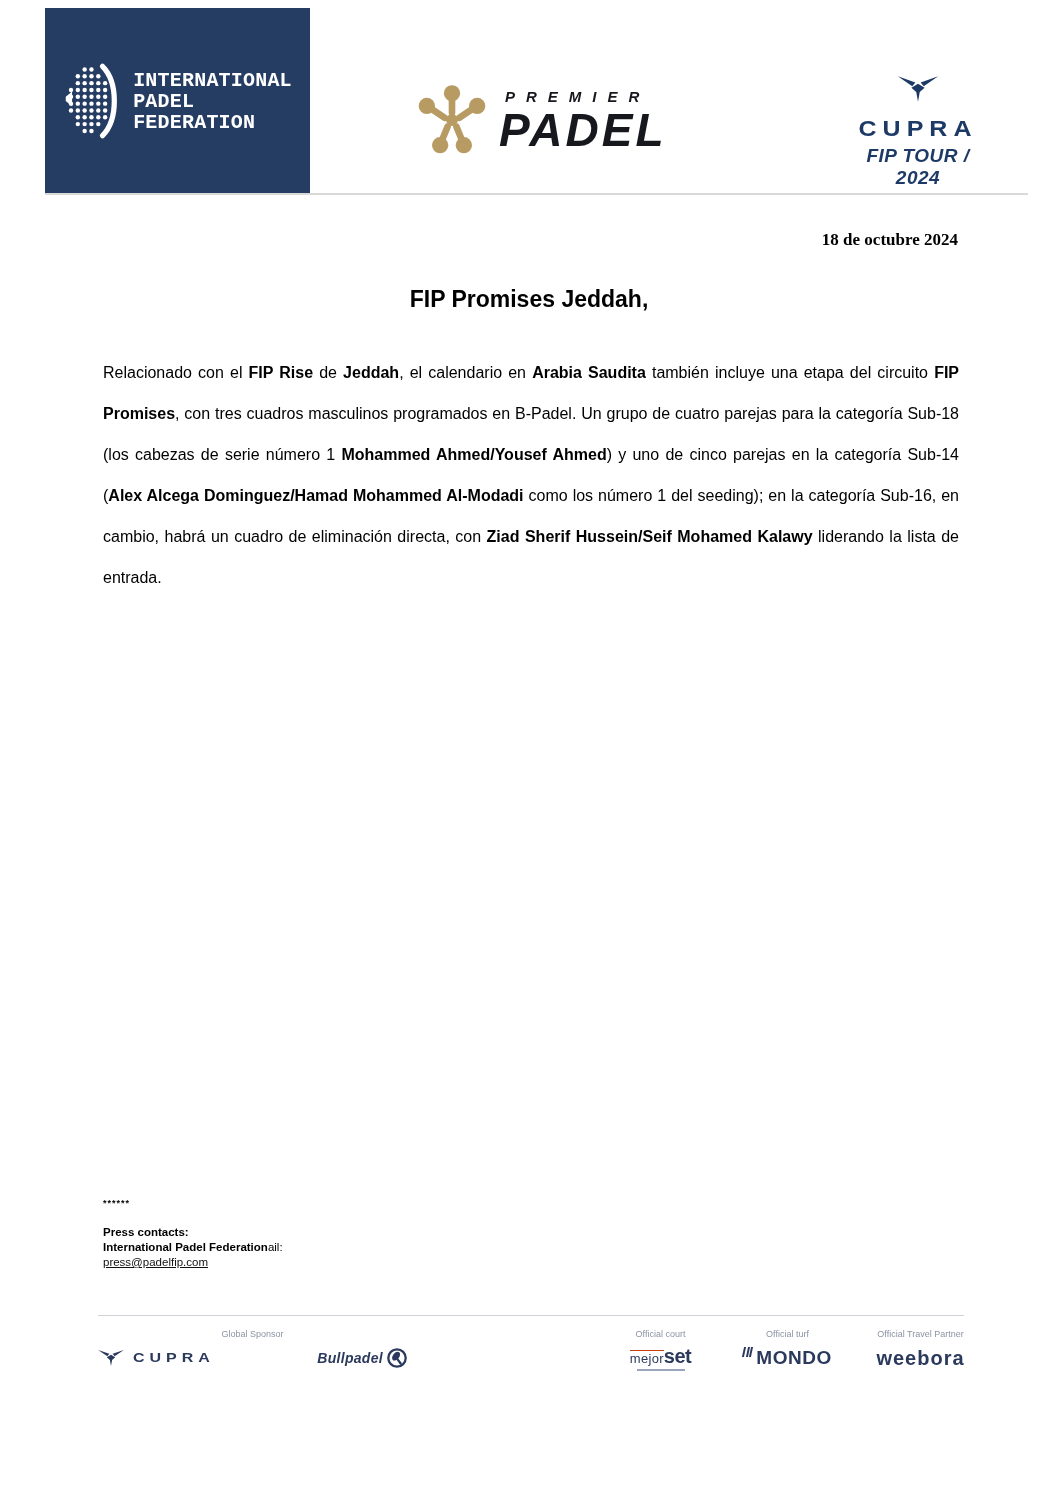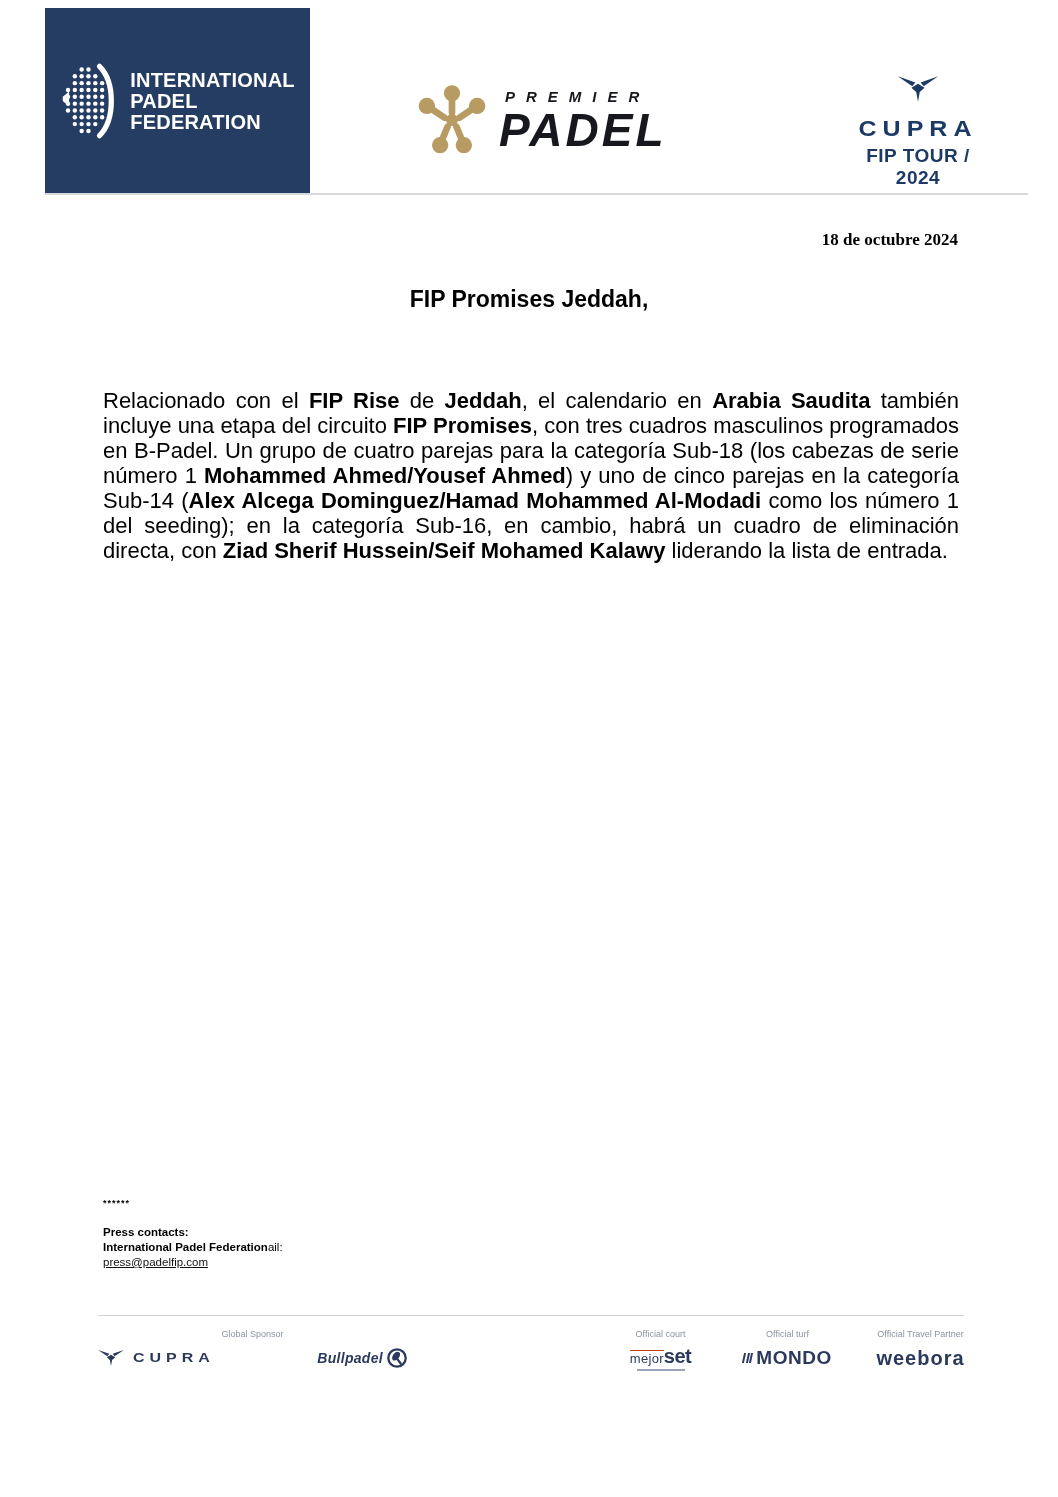--- a/index.html
+++ b/index.html
@@ -8,46 +8,46 @@
     position:relative; width:1058px; height:1497px; margin:0 auto;
     background:#ffffff; overflow:hidden;
     font-family:"Liberation Sans", sans-serif; color:#000;
   }
 
   
   .ipf-box {
     position:absolute; left:45px; top:8px; width:265px; height:186px;
     background:#253c63; display:flex; align-items:center; justify-content:center; gap:12px;
   }
-  .ipf-text { color:#fff; font-weight:bold; font-size:20px; line-height:21px; letter-spacing:0.2px; }
+  .ipf-text { color:#fff; font-weight:bold; font-size:20px; line-height:21px; letter-spacing:0.2px;font-family:Liberation Mono, monospace; }
   .pp-logo { position:absolute; left:415px; top:78px; display:flex; align-items:center; gap:10px; }
   .pp-text { display:flex; flex-direction:column; }
   .pp-top {
     font-size:15px; font-weight:bold; font-style:italic; letter-spacing:11px;
     color:#16181d; padding-left:6px;
   }
   .pp-bottom {
     font-size:46px; font-weight:900; font-style:italic; letter-spacing:3px;
     color:#16181d; line-height:46px; margin-top:2px;
   }
   .cft-logo { position:absolute; left:843px; top:72px; width:150px; text-align:center; color:#1d3a66; }
   .cft-brand { font-size:25px; font-weight:bold; letter-spacing:6px; margin-top:4px; transform:scaleY(0.85); }
-  .cft-line { font-size:19px; font-weight:bold; letter-spacing:0.5px; margin-top:2px; }
+  .cft-line { font-size:19px; font-weight:bold; font-style:italic; letter-spacing:0.5px; margin-top:2px; }
   .header-line { position:absolute; left:45px; top:193px; width:983px; height:2px; background:#d9d9d9; }
 
   
   .date {
     position:absolute; top:230px; right:100px;
     font-family:"Liberation Serif", serif; font-weight:bold; font-size:17px;
   }
   .title { position:absolute; left:0; right:0; top:284px; text-align:center;
     font-size:23px; font-weight:bold; line-height:31px; }
   .body-par {
-    position:absolute; left:103px; top:388px; width:856px;
-    font-size:22px; line-height:25px; text-align:justify; text-justify:inter-word;
+    position:absolute; left:103px; top:352px; width:856px;
+    font-size:16px; line-height:41px; text-align:justify; text-justify:inter-word;
   }
   .body-par b { font-weight:bold; }
 
   
   .press { position:absolute; left:103px; top:1196px; font-size:11.5px; line-height:15px; }
   .press .stars { font-size:9px; font-weight:bold; letter-spacing:1px; margin-bottom:14px; }
   .press .bold { font-weight:bold; }
   .press a.email { color:#111; text-decoration:underline; }
 
   
@@ -58,21 +58,21 @@
   .g1 .logos { display:flex; align-items:center; justify-content:space-between; padding:0 2px; }
   .cupra-foot { display:flex; align-items:center; gap:8px; }
   .cupra-word { font-size:16px; font-weight:bold; letter-spacing:5px; transform:scaleY(0.85); }
   .bullpadel { display:flex; align-items:center; gap:3px; font-size:14px; font-weight:900; font-style:italic; letter-spacing:0.3px; }
   .g2 { left:608px; top:1329px; width:105px; }
   .mejorset { line-height:18px; }
   .mejorset .mj { font-size:13px; letter-spacing:0.3px; border-top:1px solid #c2410c; }
   .mejorset .st { font-size:20px; font-weight:900; letter-spacing:-0.5px; }
   .mejorset .microbar { width:48px; height:2px; background:#9aa5bb; margin:1px auto 0; }
   .g3 { left:735px; top:1329px; width:105px; }
-  .mondo { display:flex; align-items:center; justify-content:center; gap:2px; font-size:19px; font-weight:900; letter-spacing:0.5px; }
+  .mondo { display:flex; align-items:flex-start; justify-content:center; gap:2px; font-size:19px; font-weight:900; letter-spacing:0.5px; }
   .mondo-bars { display:inline-flex; gap:1.5px; margin-right:2px; }
   .mondo-bars i { display:block; width:2px; height:10px; background:#2b3a5c; transform:skewX(-12deg); }
   .g4 { left:863px; top:1329px; width:115px; }
   .weebora { font-size:20px; font-weight:bold; letter-spacing:1px; }
 </style>
 </head>
 <body>
 
 <div class="page">
 

